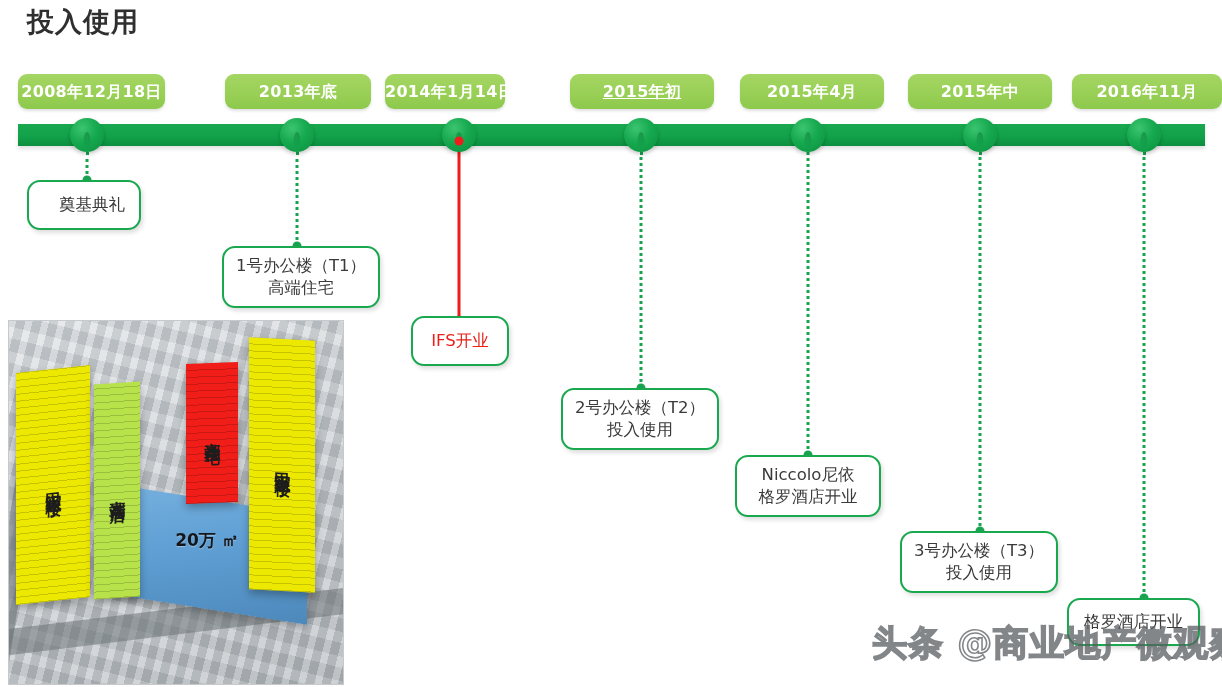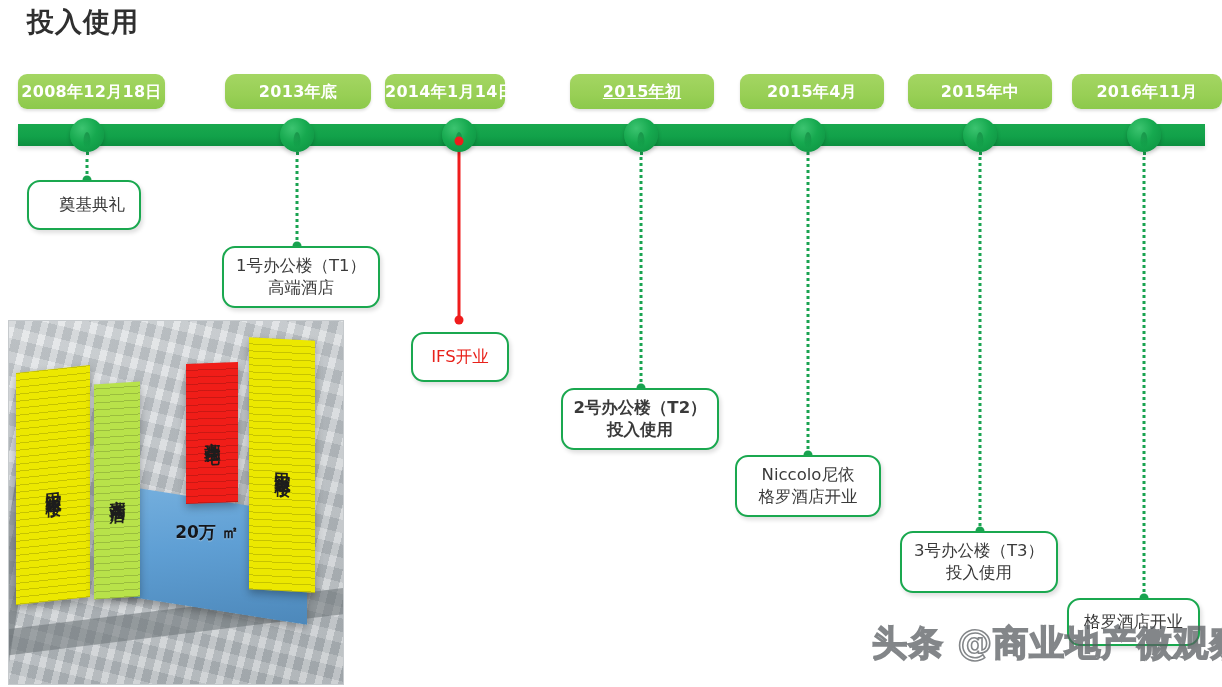--- a/index.html
+++ b/index.html
@@ -156,43 +156,43 @@
       <div class="conn-dot" style="left: 87px; top: 180px;"></div>
       <div class="tl-pill" style="left: 18px; width: 147px;"><span>2008年12月18日</span></div>
       <div class="callout" style="left: 27px; top: 180px; width: 114px; height: 50px;">
         <span style="white-space: pre-line; margin-left: 16px;">奠基典礼</span>
       </div>
       <div class="connector" style="left: 297px; top: 152px; height: 94px;"></div>
       <div class="tl-node" style="left: 297px;">
         <span class="swirl"></span>
       </div>
       <div class="conn-dot" style="left: 297px; top: 246px;"></div>
-      <div class="tl-pill" style="left: 225px; width: 146px; border-radius: 11px;"><span>2013年底</span></div>
+      <div class="tl-pill" style="left: 225px; width: 146px;"><span>2013年底</span></div>
       <div class="callout" style="left: 222px; top: 246px; width: 158px; height: 62px;">
         <span style="white-space: pre-line;">1号办公楼（T1）
-高端酒店</span>
+高端住宅</span>
       </div>
       <div class="connector red" style="left: 459px; top: 138px; height: 182px;"></div>
       <div class="tl-node" style="left: 459px;">
         <span class="swirl"></span>
       </div>
       <div class="conn-dot red" style="left: 459px; top: 320px;"></div>
       <div class="conn-dot red" style="left: 459px; top: 141px;"></div>
       <div class="tl-pill" style="left: 385px; width: 120px;"><span>2014年1月14日</span></div>
-      <div class="callout red-text" style="left: 411px; top: 332px; width: 98px; height: 50px;">
+      <div class="callout red-text" style="left: 411px; top: 316px; width: 98px; height: 50px;">
         <span style="white-space: pre-line;">IFS开业</span>
       </div>
       <div class="connector" style="left: 641px; top: 152px; height: 236px;"></div>
       <div class="tl-node" style="left: 641px;">
         <span class="swirl"></span>
       </div>
       <div class="conn-dot" style="left: 641px; top: 388px;"></div>
       <div class="tl-pill" style="left: 570px; width: 144px; text-decoration: underline;"><span>2015年初</span></div>
       <div class="callout" style="left: 561px; top: 388px; width: 158px; height: 62px;">
-        <span style="white-space: pre-line; font-weight: bold;">2号办公楼（T2）
+        <span style="white-space: pre-line;">2号办公楼（T2）
 投入使用</span>
       </div>
       <div class="connector" style="left: 808px; top: 152px; height: 303px;"></div>
       <div class="tl-node" style="left: 808px;">
         <span class="swirl"></span>
       </div>
       <div class="conn-dot" style="left: 808px; top: 455px;"></div>
       <div class="tl-pill" style="left: 740px; width: 144px;"><span>2015年4月</span></div>
       <div class="callout" style="left: 735px; top: 455px; width: 146px; height: 62px;">
         <span style="white-space: pre-line;">Niccolo尼依
@@ -220,21 +220,21 @@
     </div>
 
   <div class="render-img">
     <div class="city"></div>
     <div class="road" style="left:-20px;top:286px;width:400px;height:26px;transform:rotate(-7deg);"></div>
     <div class="road" style="left:-10px;top:150px;width:22px;height:230px;transform:rotate(9deg);"></div>
 
     <div style="position:absolute;left:98px;top:178px;width:200px;height:110px;
                 background:linear-gradient(165deg,#76b0de 0%,#5f9fd4 45%,#4d88ba 100%);
                 transform:skewY(9deg);box-shadow:0 4px 7px rgba(0,0,0,.25);"></div>
-    <div class="podium-lbl" style="left:118px;top:200px;width:160px;">
+    <div class="podium-lbl" style="left:118px;top:208px;width:160px;">
       <div>20万 ㎡</div>
     </div>
 
     <div id="towers-layer">
         <div class="bldg" style="left: 7px; top: 48px; width: 74px; height: 232px; background: rgb(236, 232, 0); transform: skewY(-6deg); box-shadow: rgba(0, 0, 0, 0.3) 0px 4px 8px;">
           <div class="face"></div>
           <div class="lbl">甲级写字楼</div>
         </div>
         <div class="bldg" style="left: 85px; top: 62px; width: 46px; height: 215px; background: rgb(184, 226, 74); transform: skewY(-4deg); box-shadow: rgba(0, 0, 0, 0.3) 0px 4px 8px;">
           <div class="face"></div>

